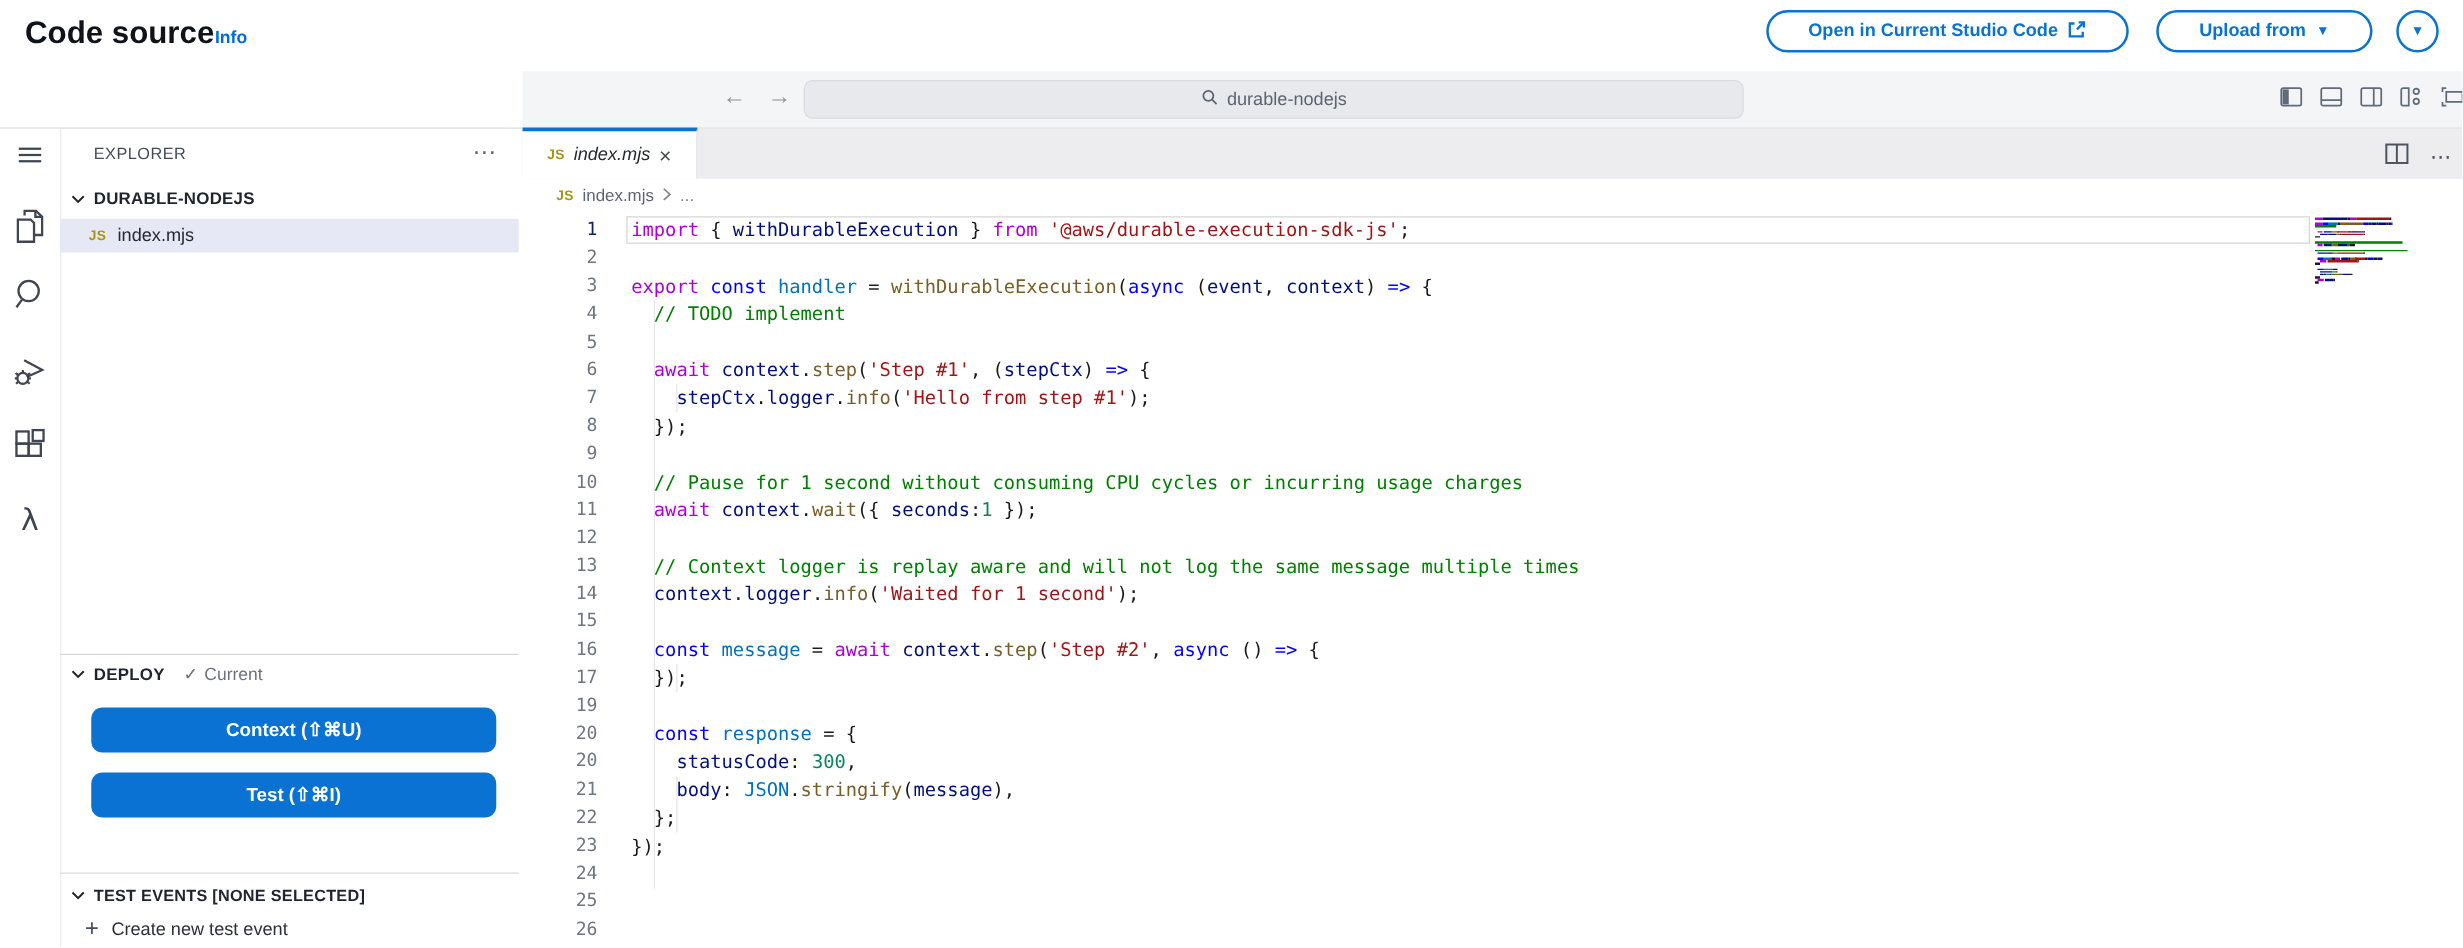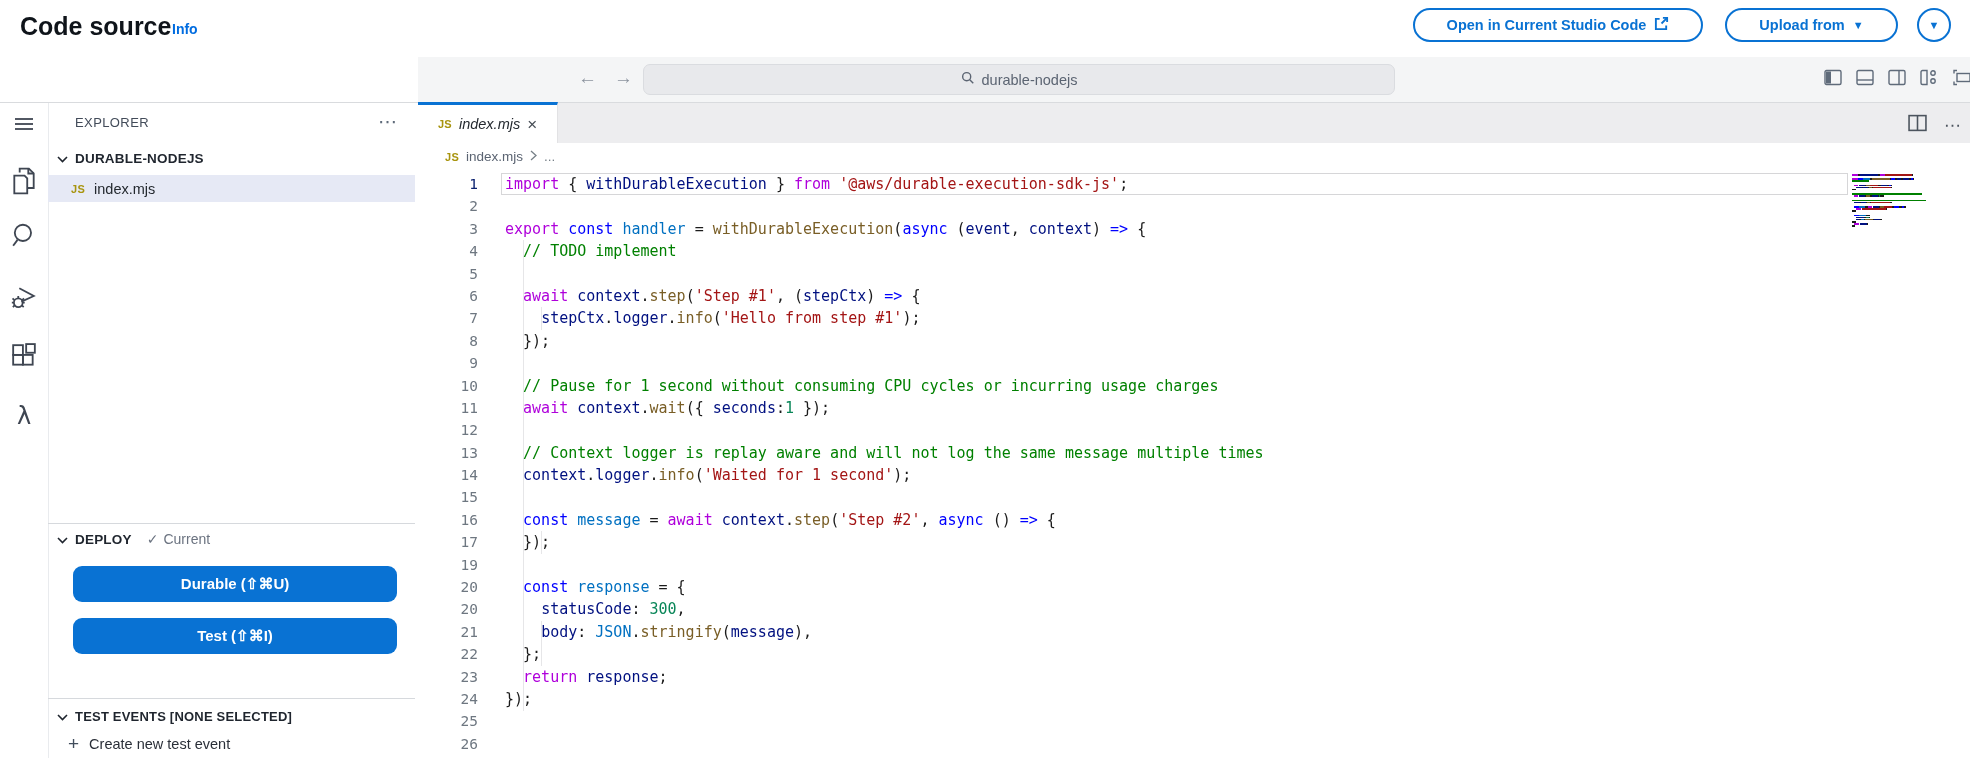--- a/index.html
+++ b/index.html
@@ -248,21 +248,21 @@
       <svg width="11" height="7" viewBox="0 0 11 7" fill="none" stroke="#1f252e" stroke-width="1.6">
           <path d="M1 1 L5.5 5.5 L10 1"></path>
         </svg>
     </span>
     <span class="t">DEPLOY</span>
     <span class="cur-status">
       <span>✓</span>
       <span>Current</span>
     </span>
   </div>
-  <button class="abs blue-btn" style="top:566px;">Durable (⇧⌘U)</button>
+  <button class="abs blue-btn" style="top:566px;">Context (⇧⌘U)</button>
   <button class="abs blue-btn" style="top:618px;">Test (⇧⌘I)</button>
 
   <div class="abs section-divider" style="top:698px;"></div>
   <div class="abs sec-head" style="top:707px;">
     <span class="chev">
       <svg width="11" height="7" viewBox="0 0 11 7" fill="none" stroke="#1f252e" stroke-width="1.6">
           <path d="M1 1 L5.5 5.5 L10 1"></path>
         </svg>
     </span>
     <span class="t" style="font-size:13px;">TEST EVENTS [NONE SELECTED]</span>
@@ -333,21 +333,20 @@
       <div class="cl"><span style="color: rgb(0, 128, 0);">  // Context logger is replay aware and will not log the same message multiple times</span></div>
       <div class="cl"><span style="color: rgb(27, 27, 27);">  </span><span style="color: rgb(0, 16, 128);">context</span><span style="color: rgb(27, 27, 27);">.</span><span style="color: rgb(0, 16, 128);">logger</span><span style="color: rgb(27, 27, 27);">.</span><span style="color: rgb(121, 94, 38);">info</span><span style="color: rgb(27, 27, 27);">(</span><span style="color: rgb(163, 21, 21);">'Waited for 1 second'</span><span style="color: rgb(27, 27, 27);">);</span></div>
       <div class="cl"></div>
       <div class="cl"><span style="color: rgb(27, 27, 27);">  </span><span style="color: rgb(0, 0, 255);">const </span><span style="color: rgb(0, 112, 193);">message</span><span style="color: rgb(27, 27, 27);"> = </span><span style="color: rgb(175, 0, 219);">await</span><span style="color: rgb(27, 27, 27);"> </span><span style="color: rgb(0, 16, 128);">context</span><span style="color: rgb(27, 27, 27);">.</span><span style="color: rgb(121, 94, 38);">step</span><span style="color: rgb(27, 27, 27);">(</span><span style="color: rgb(163, 21, 21);">'Step #2'</span><span style="color: rgb(27, 27, 27);">, </span><span style="color: rgb(0, 0, 255);">async</span><span style="color: rgb(27, 27, 27);"> () </span><span style="color: rgb(0, 0, 255);">=&gt;</span><span style="color: rgb(27, 27, 27);"> {</span></div>
       <div class="cl"><span style="color: rgb(27, 27, 27);">  });</span></div>
       <div class="cl"></div>
       <div class="cl"><span style="color: rgb(27, 27, 27);">  </span><span style="color: rgb(0, 0, 255);">const </span><span style="color: rgb(0, 112, 193);">response</span><span style="color: rgb(27, 27, 27);"> = {</span></div>
       <div class="cl"><span style="color: rgb(27, 27, 27);">    </span><span style="color: rgb(0, 16, 128);">statusCode</span><span style="color: rgb(27, 27, 27);">: </span><span style="color: rgb(9, 134, 88);">300</span><span style="color: rgb(27, 27, 27);">,</span></div>
       <div class="cl"><span style="color: rgb(27, 27, 27);">    </span><span style="color: rgb(0, 16, 128);">body</span><span style="color: rgb(27, 27, 27);">: </span><span style="color: rgb(0, 112, 193);">JSON</span><span style="color: rgb(27, 27, 27);">.</span><span style="color: rgb(121, 94, 38);">stringify</span><span style="color: rgb(27, 27, 27);">(</span><span style="color: rgb(0, 16, 128);">message</span><span style="color: rgb(27, 27, 27);">),</span></div>
       <div class="cl"><span style="color: rgb(27, 27, 27);">  };</span></div>
-      <div class="cl"><span style="color: rgb(27, 27, 27);">  </span><span style="color: rgb(175, 0, 219);">return</span><span style="color: rgb(27, 27, 27);"> </span><span style="color: rgb(0, 16, 128);">response</span><span style="color: rgb(27, 27, 27);">;</span></div>
       <div class="cl"><span style="color: rgb(27, 27, 27);">});</span></div>
       <div class="cl"></div>
     </div>
   <div class="abs minimap" id="minimap">
       <div class="mm-row"><span class="mm-tok" style="width: 6.16px; background: rgb(175, 0, 219);"></span><span class="mm-tok" style="width: 1.76px; background: rgb(27, 27, 27);"></span><span class="mm-tok" style="width: 17.6px; background: rgb(0, 16, 128);"></span><span class="mm-tok" style="width: 2.64px; background: rgb(27, 27, 27);"></span><span class="mm-tok" style="width: 4.4px; background: rgb(175, 0, 219);"></span><span class="mm-tok" style="width: 27.28px; background: rgb(163, 21, 21);"></span><span class="mm-tok" style="width: 0.88px; background: rgb(27, 27, 27);"></span></div>
       <div class="mm-row"></div>
       <div class="mm-row"><span class="mm-tok" style="width: 6.16px; background: rgb(175, 0, 219);"></span><span class="mm-tok" style="width: 5.28px; background: rgb(0, 0, 255);"></span><span class="mm-tok" style="width: 6.16px; background: rgb(0, 112, 193);"></span><span class="mm-tok" style="width: 2.64px; background: rgb(27, 27, 27);"></span><span class="mm-tok" style="width: 17.6px; background: rgb(121, 94, 38);"></span><span class="mm-tok" style="width: 0.88px; background: rgb(27, 27, 27);"></span><span class="mm-tok" style="width: 4.4px; background: rgb(0, 0, 255);"></span><span class="mm-tok" style="width: 1.76px; background: rgb(27, 27, 27);"></span><span class="mm-tok" style="width: 4.4px; background: rgb(0, 16, 128);"></span><span class="mm-tok" style="width: 1.76px; background: rgb(27, 27, 27);"></span><span class="mm-tok" style="width: 6.16px; background: rgb(0, 16, 128);"></span><span class="mm-tok" style="width: 1.76px; background: rgb(27, 27, 27);"></span><span class="mm-tok" style="width: 1.76px; background: rgb(0, 0, 255);"></span><span class="mm-tok" style="width: 1.76px; background: rgb(27, 27, 27);"></span></div>
       <div class="mm-row"><span class="mm-tok" style="width: 16.72px; background: rgb(0, 128, 0);"></span></div>
       <div class="mm-row"></div>
       <div class="mm-row"><span class="mm-tok" style="width: 1.76px;"></span><span class="mm-tok" style="width: 4.4px; background: rgb(175, 0, 219);"></span><span class="mm-tok" style="width: 0.88px;"></span><span class="mm-tok" style="width: 6.16px; background: rgb(0, 16, 128);"></span><span class="mm-tok" style="width: 0.88px; background: rgb(27, 27, 27);"></span><span class="mm-tok" style="width: 3.52px; background: rgb(121, 94, 38);"></span><span class="mm-tok" style="width: 0.88px; background: rgb(27, 27, 27);"></span><span class="mm-tok" style="width: 7.92px; background: rgb(163, 21, 21);"></span><span class="mm-tok" style="width: 2.64px; background: rgb(27, 27, 27);"></span><span class="mm-tok" style="width: 6.16px; background: rgb(0, 16, 128);"></span><span class="mm-tok" style="width: 1.76px; background: rgb(27, 27, 27);"></span><span class="mm-tok" style="width: 1.76px; background: rgb(0, 0, 255);"></span><span class="mm-tok" style="width: 1.76px; background: rgb(27, 27, 27);"></span></div>

